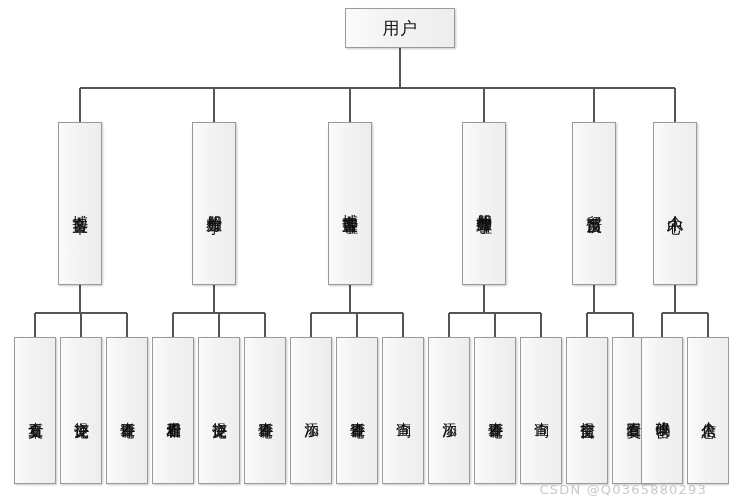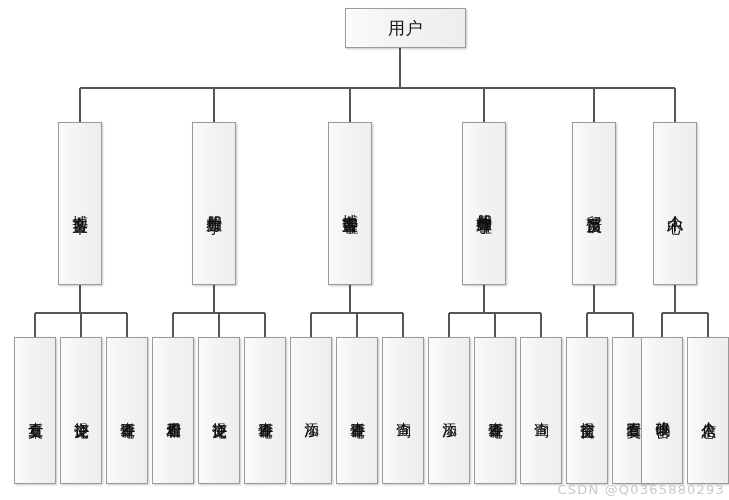--- a/index.html
+++ b/index.html
@@ -59,21 +59,21 @@
   }
   .node.level2 .node-label {
     font-size: 16px;
   }
   .node.leaf .node-label {
     font-size: 15px;
     letter-spacing: 0.5px;
   }
   .watermark {
     position: absolute;
-    right: 4px;
+    right: 22px;
     bottom: 3px;
     font-size: 13px;
     color: #c9c9c9;
     letter-spacing: 1.2px;
     font-family: "DejaVu Sans", "Liberation Sans", sans-serif;
     z-index: 5;
     white-space: nowrap;
   }
 </style>
 </head>
@@ -112,21 +112,21 @@
       <line x1="594" y1="285" x2="594" y2="313" stroke="#555555" stroke-width="1.6" shape-rendering="crispEdges"></line>
       <line x1="587" y1="313" x2="633" y2="313" stroke="#555555" stroke-width="1.6" shape-rendering="crispEdges"></line>
       <line x1="587" y1="313" x2="587" y2="337" stroke="#555555" stroke-width="1.6" shape-rendering="crispEdges"></line>
       <line x1="633" y1="313" x2="633" y2="337" stroke="#555555" stroke-width="1.6" shape-rendering="crispEdges"></line>
       <line x1="675" y1="285" x2="675" y2="313" stroke="#555555" stroke-width="1.6" shape-rendering="crispEdges"></line>
       <line x1="662" y1="313" x2="708" y2="313" stroke="#555555" stroke-width="1.6" shape-rendering="crispEdges"></line>
       <line x1="662" y1="313" x2="662" y2="337" stroke="#555555" stroke-width="1.6" shape-rendering="crispEdges"></line>
       <line x1="708" y1="313" x2="708" y2="337" stroke="#555555" stroke-width="1.6" shape-rendering="crispEdges"></line>
     </svg>
   <div id="nodes">
-      <div class="node horiz" style="left: 345px; top: 8px; width: 121px; height: 40px;">
+      <div class="node horiz" style="left: 345px; top: 8px; width: 110px; height: 40px;">
         <span class="node-label">用户</span>
       </div>
       <div class="node vert level2" style="left: 58px; top: 122px; width: 44px; height: 163px;">
         <span class="node-label">博客文章</span>
       </div>
       <div class="node vert level2" style="left: 192px; top: 122px; width: 44px; height: 163px;">
         <span class="node-label">相册分享</span>
       </div>
       <div class="node vert level2" style="left: 328px; top: 122px; width: 44px; height: 163px;">
         <span class="node-label">博客文章管理</span>

